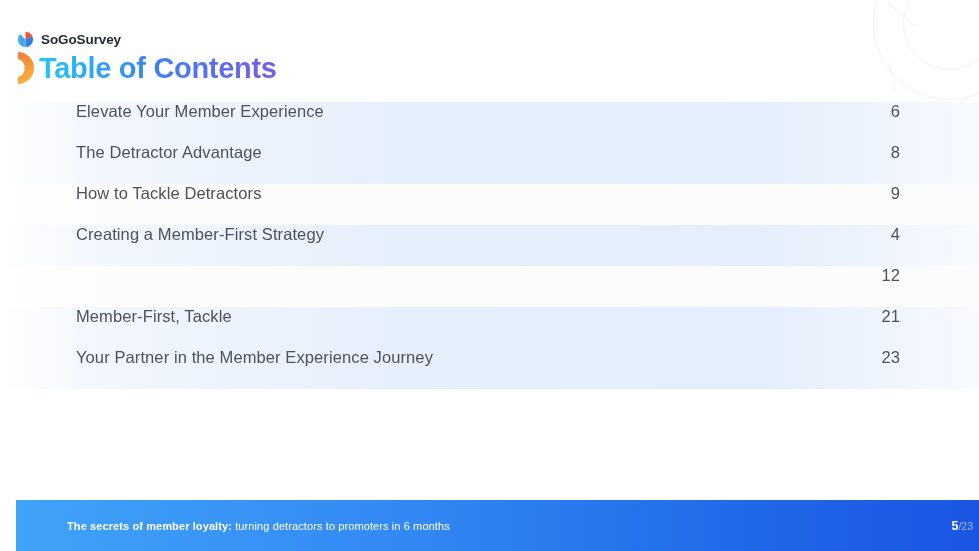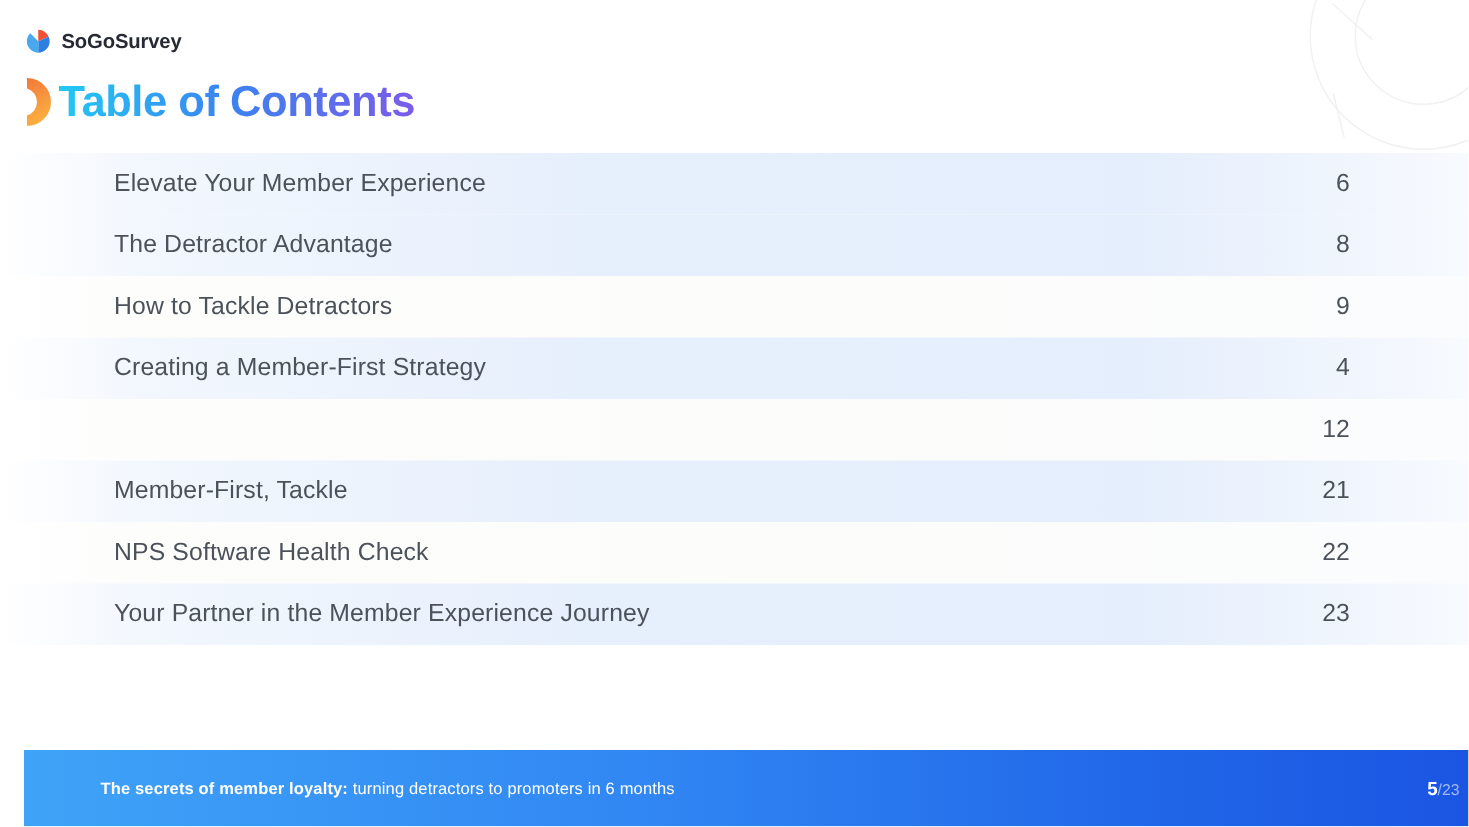--- a/index.html
+++ b/index.html
@@ -58,21 +58,21 @@
   }
   .deco-spoke.s2 {
     top: 62px; right: 86px;
     width: 1.4px; height: 30px;
     transform: rotate(-14deg);
   }
 
   
   .brand {
     position: absolute;
-    top: 19px;
+    top: 31px;
     left: 17px;
     display: flex;
     align-items: center;
     gap: 7px;
   }
   .brand-mark {
     width: 17px;
     height: 17px;
     flex: 0 0 17px;
     position: relative;
@@ -117,21 +117,20 @@
   .toc {
     position: absolute;
     top: 102px;
     left: 0;
     width: 979px;
   }
   .toc-row {
     position: relative;
     height: 41px;
     display: flex;
-    align-items: center;
     width: 100%;
   }
   .toc-row.tinted {
     background: linear-gradient(90deg,
       rgba(233,241,253,0) 0%,
       rgba(233,241,253,0.55) 9%,
       rgba(230,239,252,1) 40%,
       rgba(229,238,252,1) 78%,
       rgba(233,241,253,0.35) 100%);
   }
@@ -245,24 +244,20 @@
         <span class="toc-label">Creating a Member-First Strategy</span>
         <span class="toc-page">4</span>
       </div>
       <div class="toc-row plain">
         <span class="toc-page">12</span>
       </div>
       <div class="toc-row tinted">
         <span class="toc-label">Member-First, Tackle</span>
         <span class="toc-page">21</span>
       </div>
-      <div class="toc-row plain">
-        <span class="toc-label">NPS Software Health Check</span>
-        <span class="toc-page">22</span>
-      </div>
       <div class="toc-row tinted">
         <span class="toc-label">Your Partner in the Member Experience Journey</span>
         <span class="toc-page">23</span>
       </div>
     </div>
 
   <div class="footer">
     <span class="footer-text">
       <span class="strong">The secrets of member loyalty:</span><span> turning detractors to promoters in 6 months</span>
     </span>

